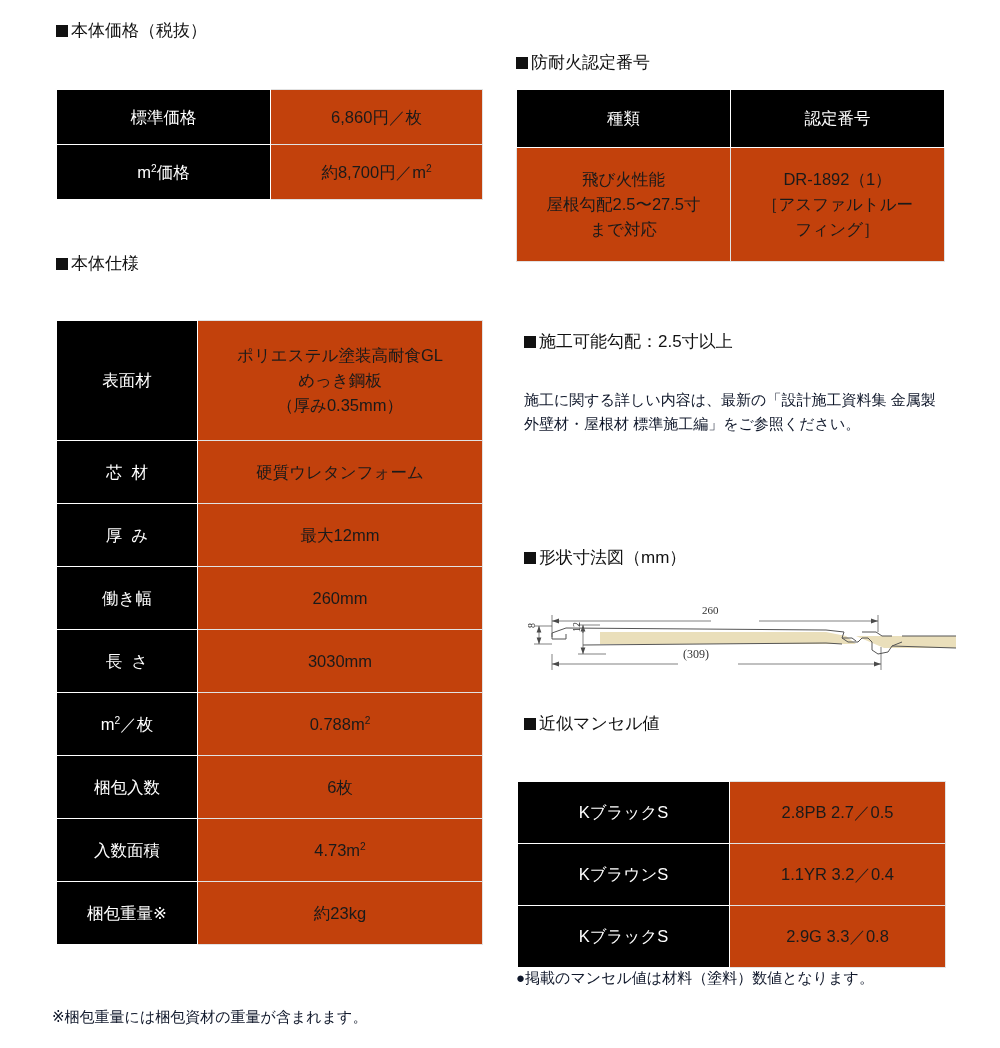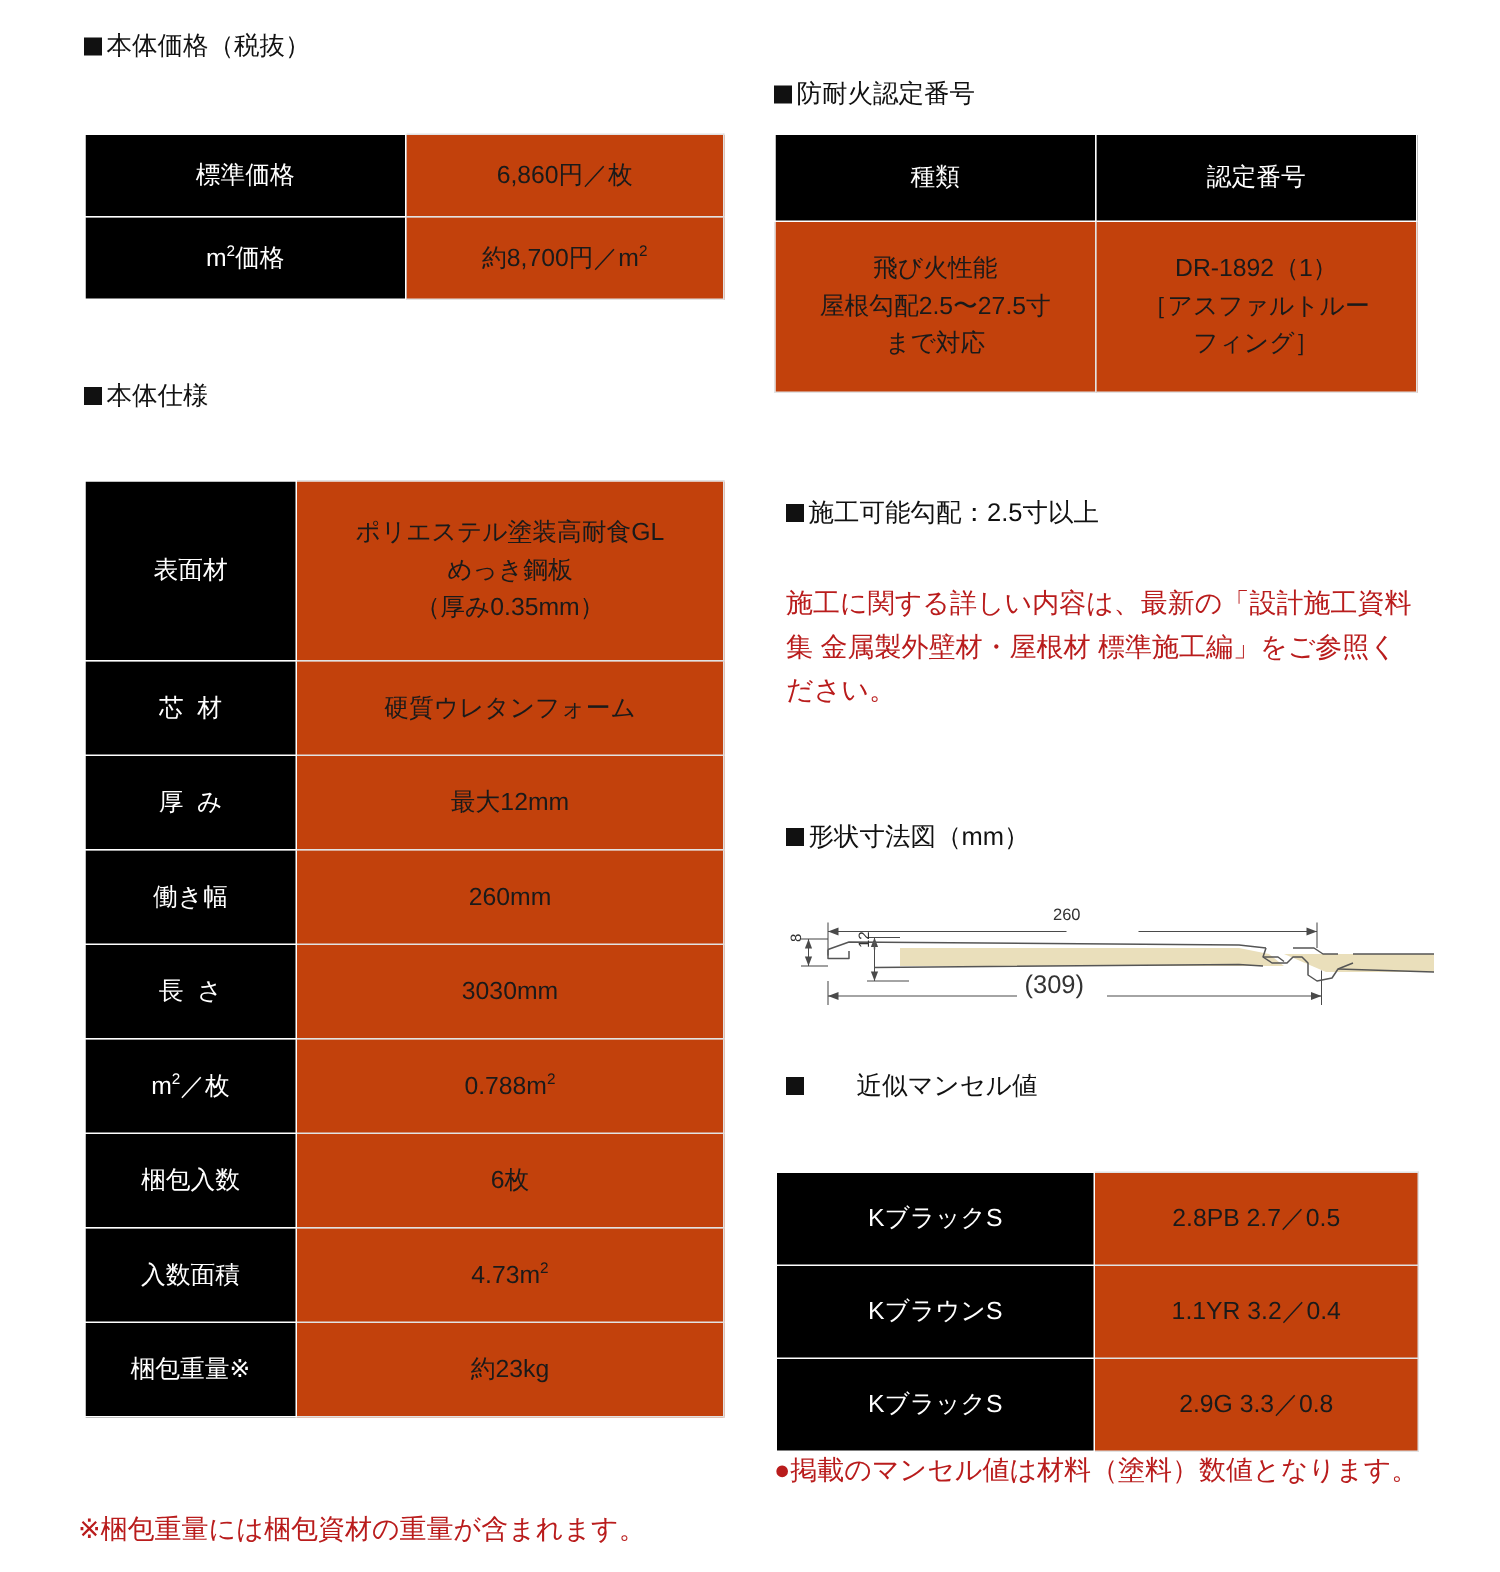--- a/index.html
+++ b/index.html
@@ -55,29 +55,29 @@
     color: #ffffff;
     border-color: #ffffff;
   }
   table.spec td.v {
     background: #c2410c;
     color: #1a1a1a;
   }
   .sp { letter-spacing: 0.55em; text-indent: 0.55em; }
 
   .note {
-    font-size: 18px;
+    font-size: 15px;
     line-height: 1.62;
-    color: #b91c1c;
+    color: #0f172a;
   }
 
   .sup { font-size: 0.62em; vertical-align: super; line-height: 0; }
 
   
-  .figwrap { position: relative; }
+  .figwrap { position: relative; font-family: Liberation Serif, serif; }
 </style>
 </head>
 <body>
 
 <div class="page">
 
   <div class="col-left">
 
     <div class="heading" style="position:absolute; left:0; top:19px;">
       <span class="sq"></span>
@@ -242,24 +242,24 @@
           <path d="M336,40 L350,40 L356,44 L366,44"></path>
           <path d="M376,44 L430,44"></path>
           <path d="M366,54 L430,56"></path>
         </g>
       </svg>
 
       
       <div style="position:absolute; left:176px; top:12px; font-size:11px; color:#333;">260</div>
       <div style="position:absolute; left:0px; top:36px; font-size:10px; color:#333; transform:rotate(-90deg); transform-origin:left top;">8</div>
       <div style="position:absolute; left:45px; top:40px; font-size:10px; color:#333; transform:rotate(-90deg); transform-origin:left top;">12</div>
-      <div style="position:absolute; left:157px; top:55px; font-size:17px; color:#333;">(309)</div>
-    </div>
-
-    <div class="heading" style="position:absolute; left:8px; top:712px;gap:32px;">
+      <div style="position:absolute; left:157px; top:55px; font-size:12px; color:#333;">(309)</div>
+    </div>
+
+    <div class="heading" style="position:absolute; left:8px; top:712px;">
       <span class="sq"></span>
       <span>近似マンセル値</span>
     </div>
 
     <table class="spec" id="munsell-table" style="position:absolute; left:1px; top:781px; width:428px;">
       <colgroup>
           <col style="width:212px">
           <col style="width:216px">
         </colgroup>
       <tbody id="munsell-body">

